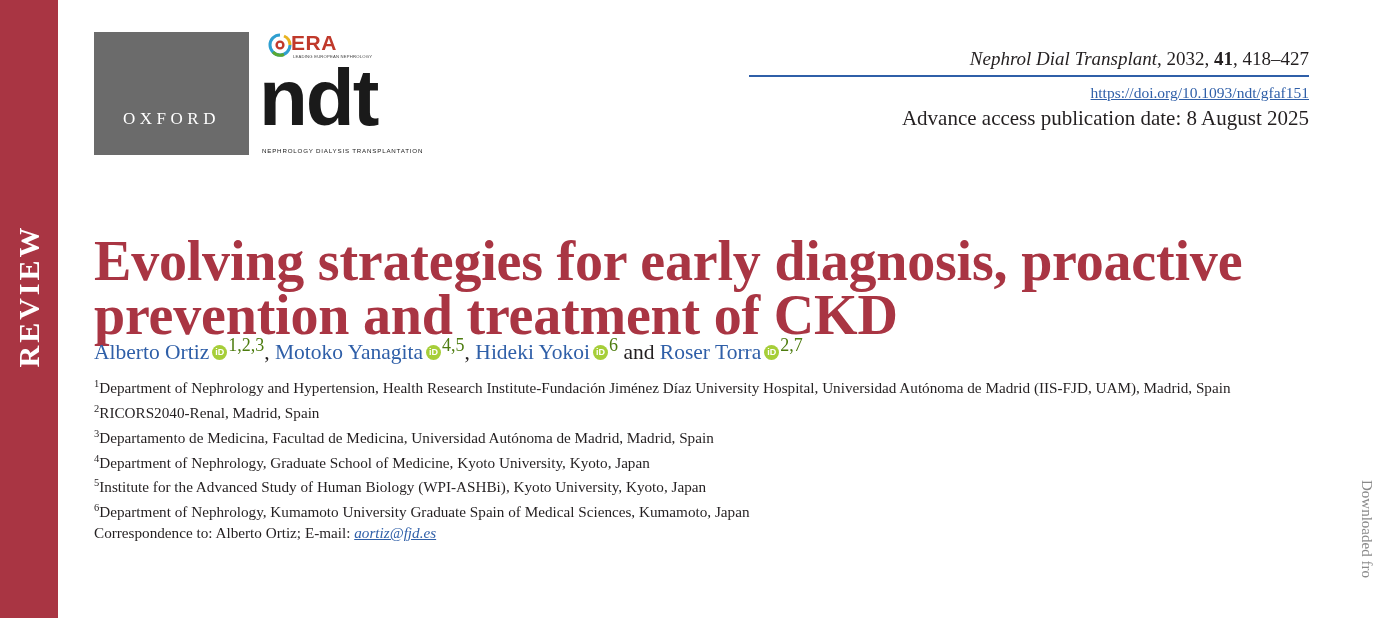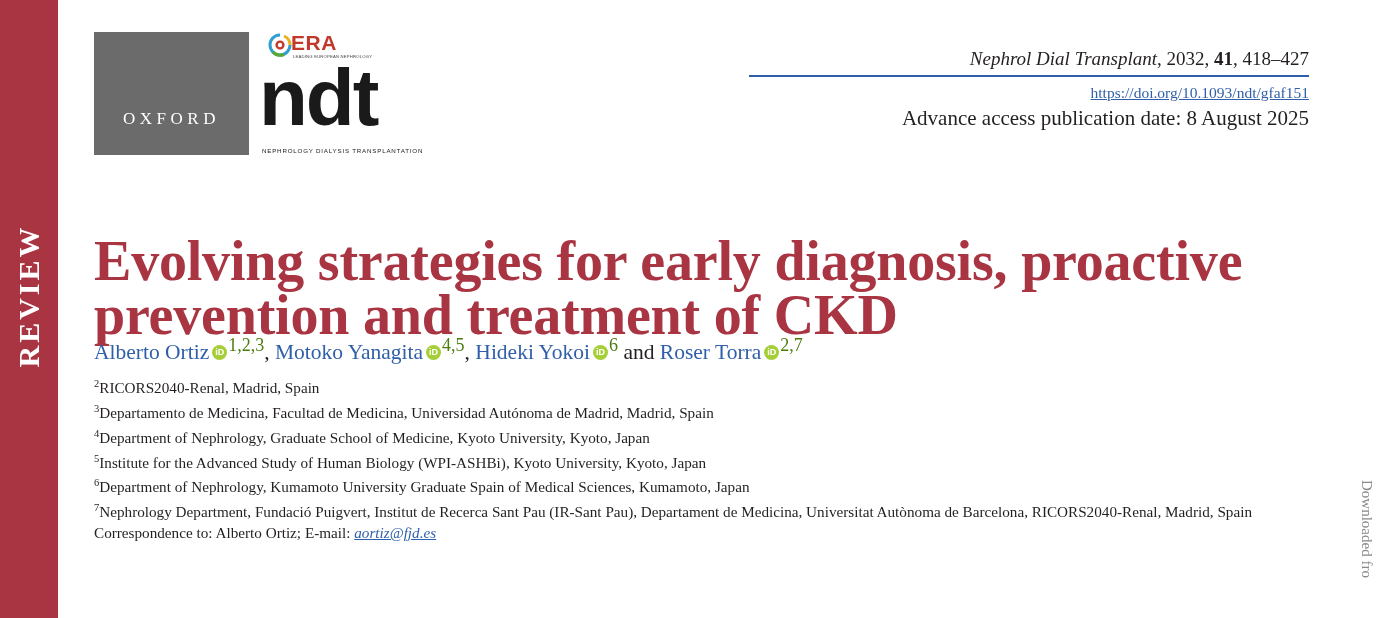--- a/index.html
+++ b/index.html
@@ -322,20 +322,20 @@
 
 <h1 id="article-title">Evolving strategies for early diagnosis, proactive prevention and treatment of CKD</h1>
 
 <div id="authors">
 
   <span><span>Alberto Ortiz</span><span class="orcid"></span><span class="sup">1,2,3</span><span class="sep">, </span></span><span><span>Motoko Yanagita</span><span class="orcid"></span><span class="sup">4,5</span><span class="sep">, </span></span><span><span>Hideki Yokoi</span><span class="orcid"></span><span class="sup">6</span><span class="sep"> and </span></span><span><span>Roser Torra</span><span class="orcid"></span><span class="sup">2,7</span></span>
 
 </div>
 
 <div id="affiliations">
+  <span class="aff"><sup>1</sup><span>Department of Nephrology and Hypertension, Health Research Institute-Fundación Jiménez Díaz University Hospital, Universidad Autónoma de Madrid (IIS-FJD, UAM), Madrid, Spain</span></span>
   <span class="aff"><sup>2</sup><span>RICORS2040-Renal, Madrid, Spain</span></span>
   <span class="aff"><sup>3</sup><span>Departamento de Medicina, Facultad de Medicina, Universidad Autónoma de Madrid, Madrid, Spain</span></span>
   <span class="aff"><sup>4</sup><span>Department of Nephrology, Graduate School of Medicine, Kyoto University, Kyoto, Japan</span></span>
   <span class="aff"><sup>5</sup><span>Institute for the Advanced Study of Human Biology (WPI-ASHBi), Kyoto University, Kyoto, Japan</span></span>
   <span class="aff"><sup>6</sup><span>Department of Nephrology, Kumamoto University Graduate Spain of Medical Sciences, Kumamoto, Japan</span></span>
-  <span class="aff"><sup>7</sup><span>Nephrology Department, Fundació Puigvert, Institut de Recerca Sant Pau (IR-Sant Pau), Departament de Medicina, Universitat Autònoma de Barcelona, RICORS2040-Renal, Madrid, Spain</span></span>
   <span id="correspondence"><span>Correspondence to: Alberto Ortiz; E-mail: </span><a class="email" href="#">aortiz@fjd.es</a></span>
 </div>
 
 </body></html>

